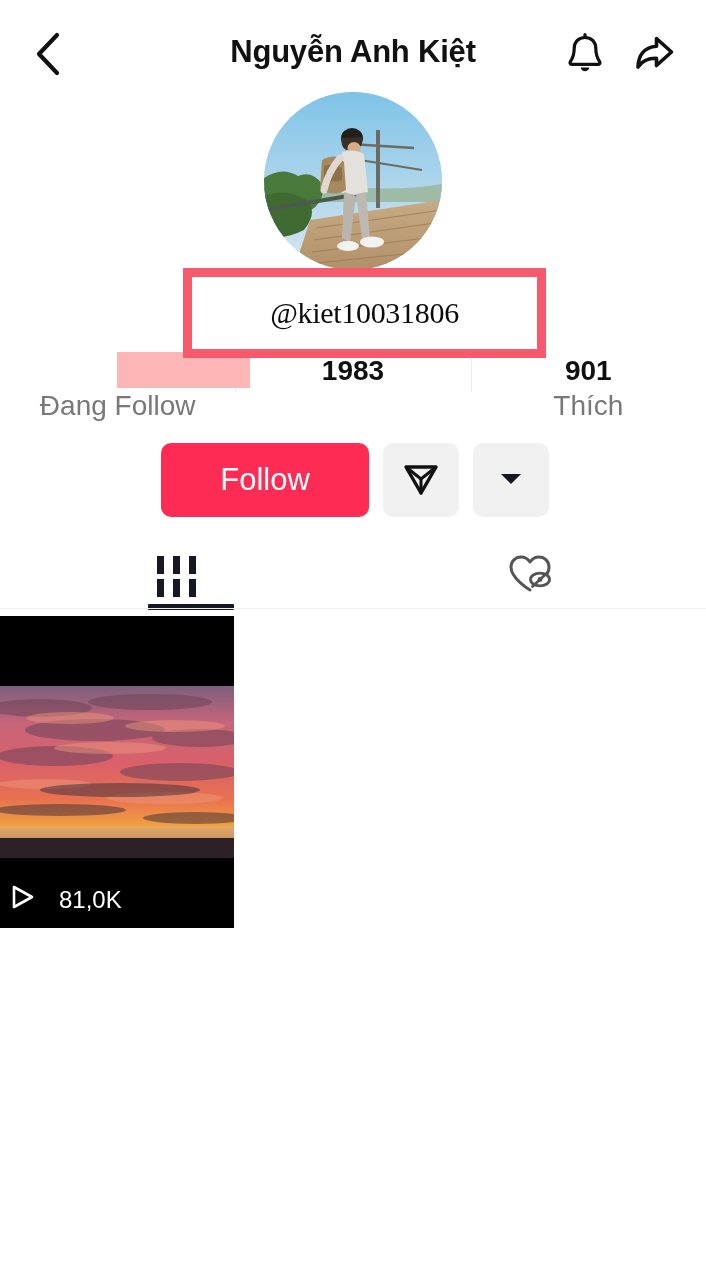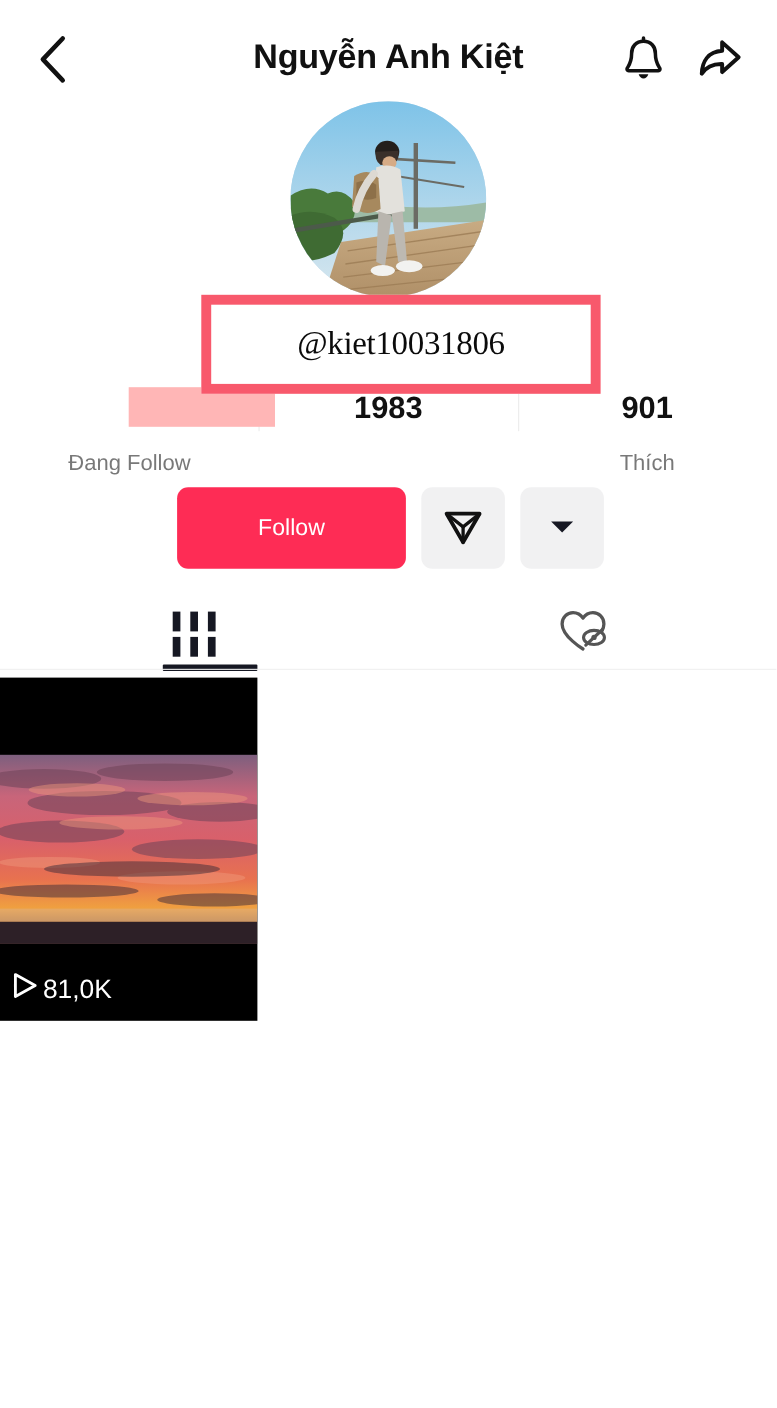--- a/index.html
+++ b/index.html
@@ -106,24 +106,24 @@
     background: #ececec;
   }
   .stat-value {
     font-size: 28px;
     font-weight: bold;
     color: #111111;
     line-height: 38px;
     height: 38px;
   }
   .stat-label {
-    font-size: 20px;
+    font-size: 28px;
     color: #787878;
     line-height: 30px;
-    margin-top: 16px;
+    margin-top: 1px;
   }
   .redacted-block {
     position: absolute;
     left: 117px; top: 352px;
     width: 133px; height: 36px;
     background: #FFB6B6;
     z-index: 4;
   }
 
   
@@ -133,21 +133,21 @@
     display: flex;
     align-items: center;
     gap: 14px;
   }
   .follow-btn {
     width: 208px; height: 74px;
     background: #FE2C55;
     border: none;
     border-radius: 10px;
     color: #ffffff;
-    font-size: 21px;
+    font-size: 31px;
     font-family: "Liberation Sans", sans-serif;
     display: flex; align-items: center; justify-content: center;
     cursor: pointer;
   }
   .icon-btn {
     width: 76px; height: 74px;
     background: #F1F1F2;
     border: none;
     border-radius: 10px;
     display: flex; align-items: center; justify-content: center;
@@ -205,21 +205,21 @@
     background: #000000;
     overflow: hidden;
     cursor: pointer;
   }
   .thumb-img { position: absolute; left: 0; width: 234px; }
   .play-count {
     position: absolute;
     left: 11px; bottom: 12px;
     display: flex;
     align-items: center;
-    gap: 4px;
+    gap: 24px;
     color: #ffffff;
     font-size: 24px;
     z-index: 3;
   }
 </style>
 </head>
 <body>
 
 <div class="screen">
 

